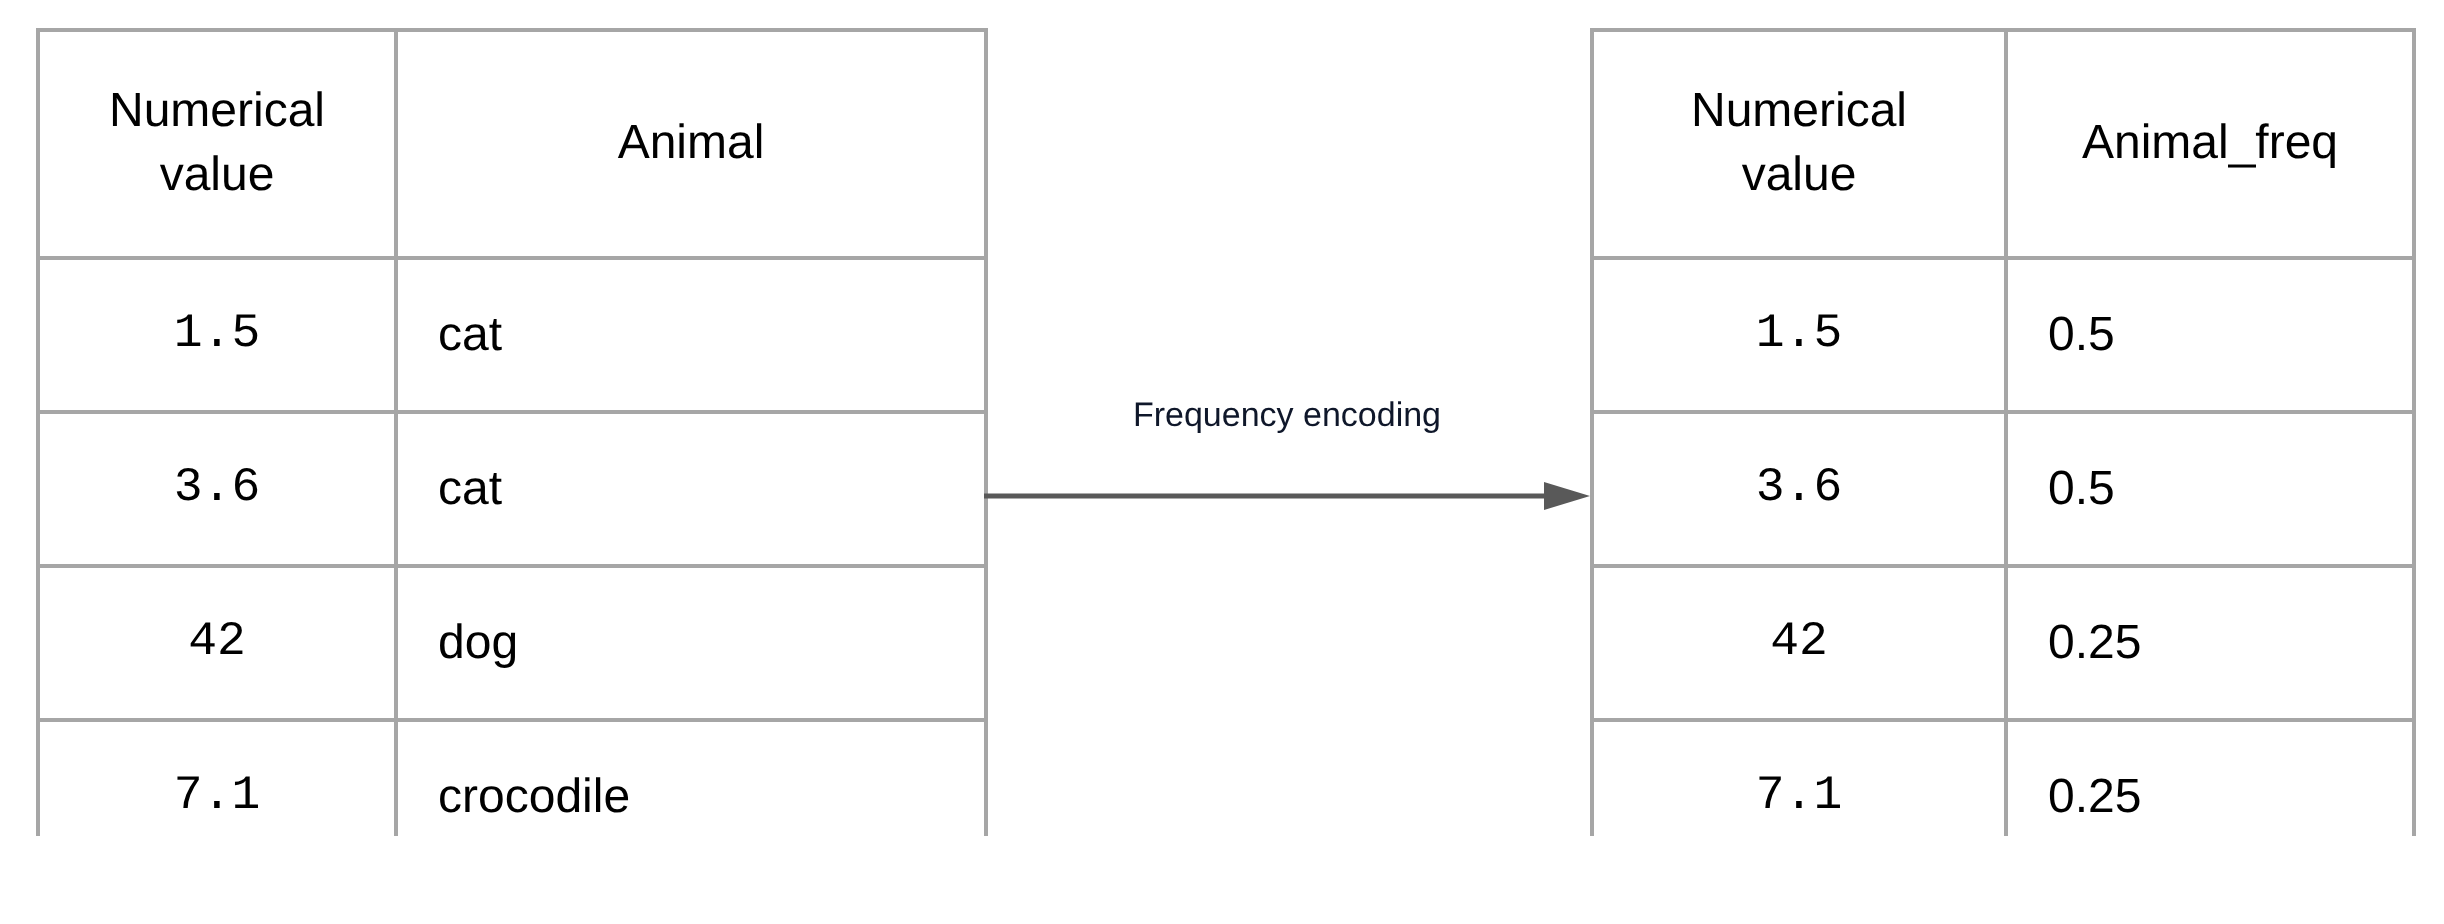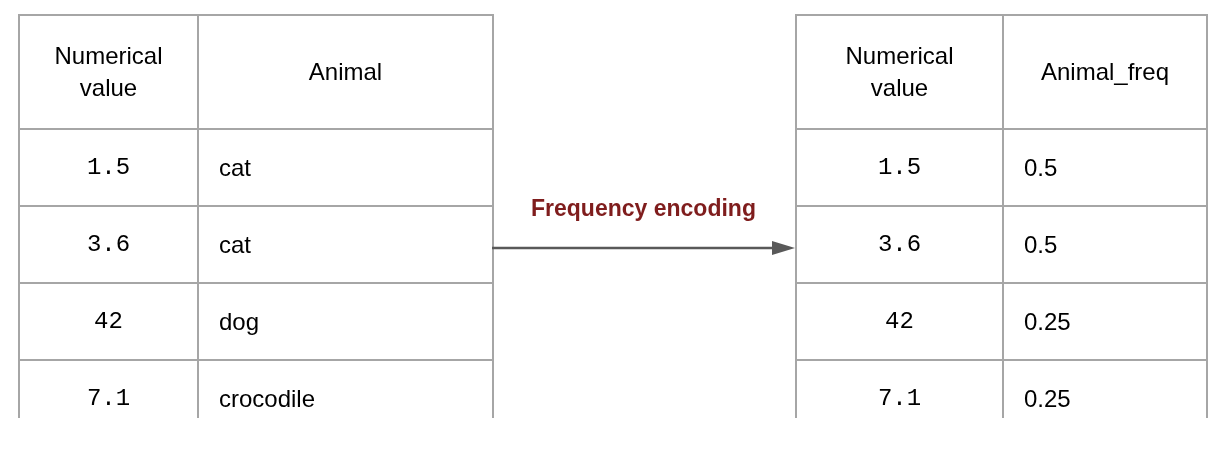--- a/index.html
+++ b/index.html
@@ -45,23 +45,23 @@
   .tbl-right col.c2 { width: 204px; }
 
   .transform {
     position: absolute;
     left: 492px;
     top: 192px;
     width: 303px;
     text-align: center;
   }
   .transform-label {
-    font-size: 23px;
-    font-weight: 700;
-    color: #7f1d1d;
+    font-size: 17px;
+    font-weight: 400;
+    color: #0f172a;
     line-height: 32px;
     white-space: nowrap;
   }
   .arrow-svg {
     display: block;
     margin-top: 15px;
   }
 </style>
 </head>
 <body>

